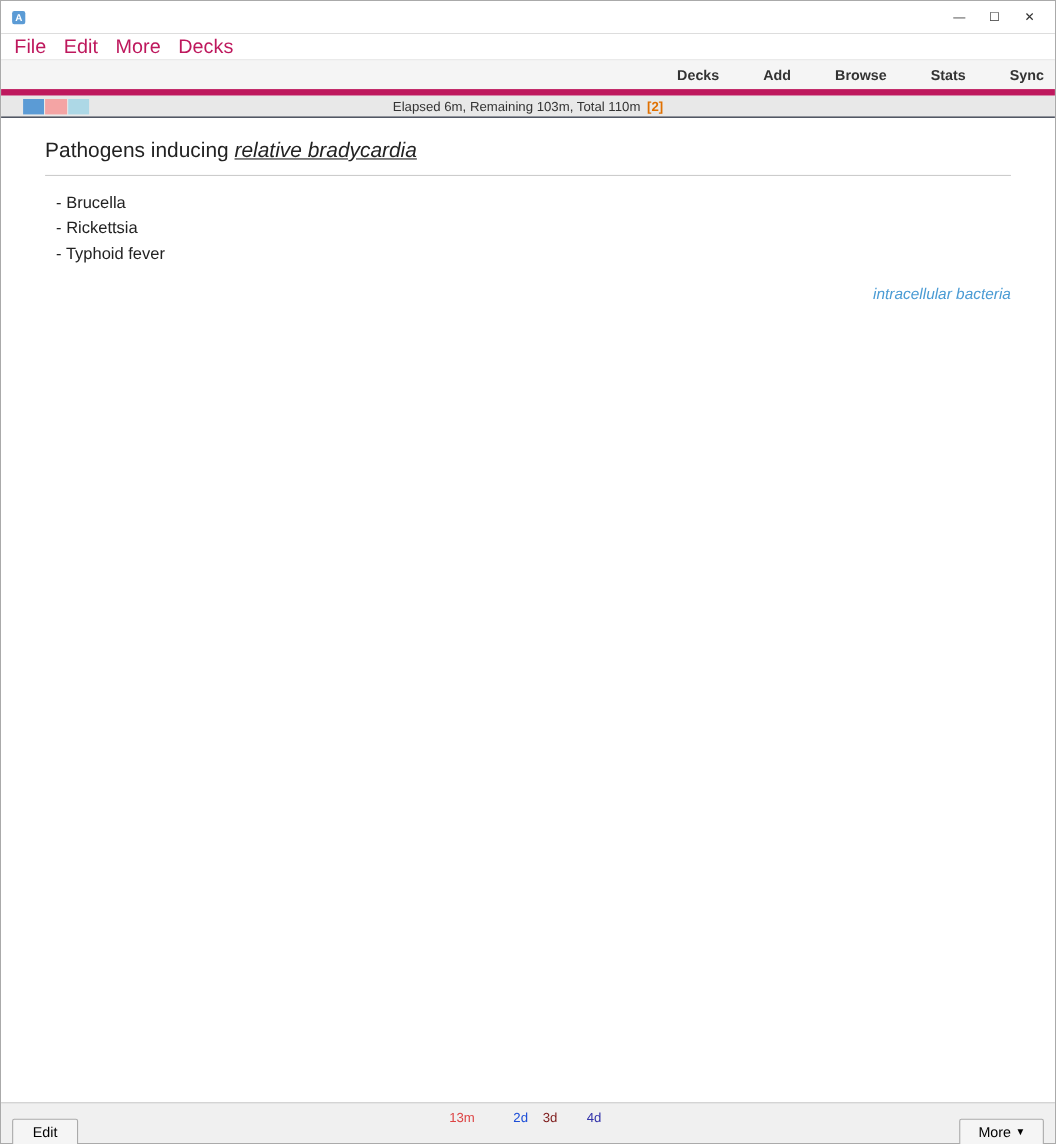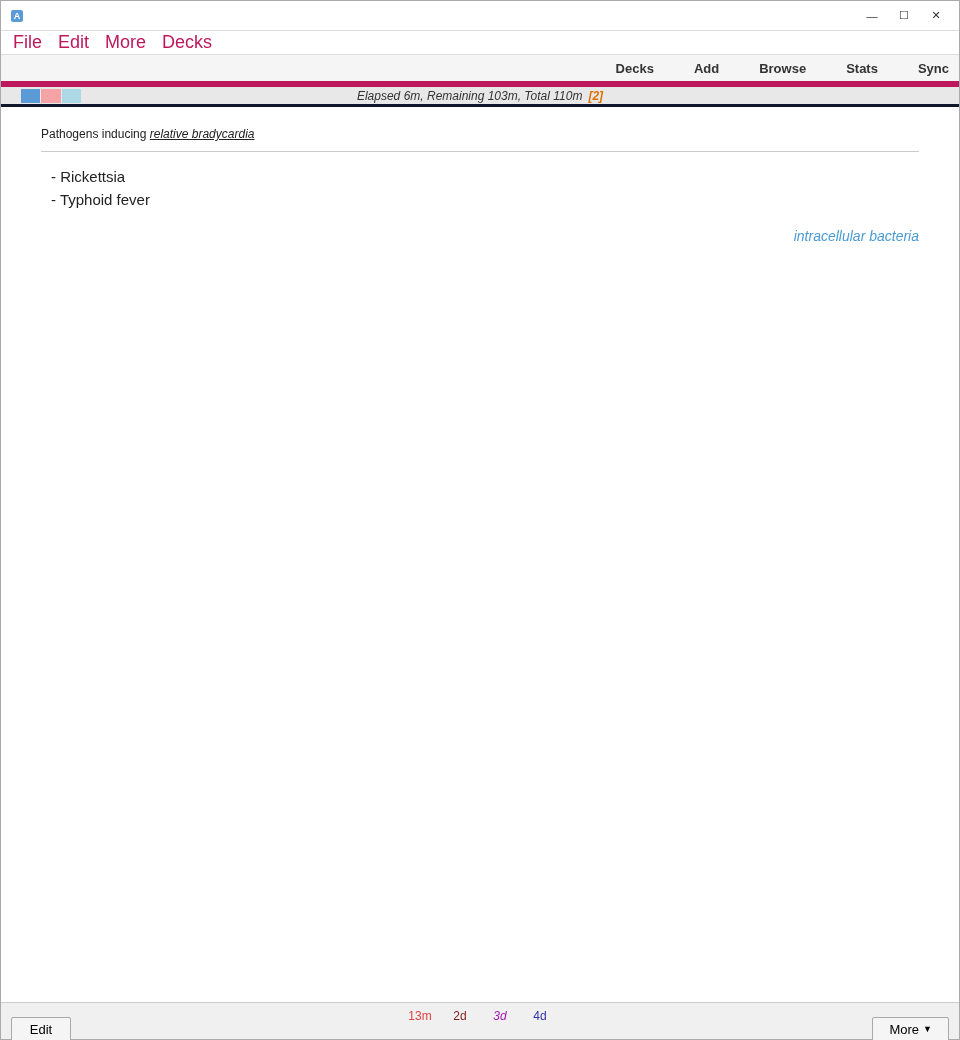--- a/index.html
+++ b/index.html
@@ -97,25 +97,24 @@
       font-weight: 600;
       color: #333;
     }
 
     
     .progress-bar-area {
       height: 20px;
       background: #e8e8e8;
       display: flex;
       align-items: center;
-      border-bottom: 3px solid #0f172a;
+      border-bottom: 1px solid #0f172a;
       flex-shrink: 0;
       padding: 0 20px;
       position: relative;
-      font-style: italic;
     }
 
     .progress-bar-container {
       display: flex;
       height: 14px;
       width: 60px;
       margin-right: 8px;
       gap: 1px;
     }
 
@@ -151,21 +150,21 @@
 
     
     .card-area {
       flex: 1;
       background: #fff;
       padding: 20px 40px;
       overflow-y: auto;
     }
 
     .card-question {
-      font-size: 12px;
+      font-size: 19px;
       color: #222;
       margin-bottom: 10px;
     }
 
     .card-question .underline-italic {
       text-decoration: underline;
       font-style: italic;
     }
 
     .card-divider {
@@ -207,22 +206,22 @@
       padding: 6px 0 2px 0;
     }
 
     .time-label {
       font-size: 12px;
       text-align: center;
       min-width: 40px;
     }
 
     .time-again { color: #d44; }
-    .time-hard { color: #7f1d1d; }
-    .time-good { color: #a21caf; font-style: italic; }
+    .time-hard { color: #1d4ed8; text-align: right; }
+    .time-good { color: #7f1d1d; }
     .time-easy { color: #33a; }
 
     .button-row {
       display: flex;
       align-items: center;
       justify-content: center;
       padding: 4px 10px 10px 10px;
       gap: 0;
       position: relative;
     }
@@ -316,20 +315,21 @@
       <span>Elapsed 6m, Remaining 103m, Total 110m</span><span class="progress-badge">[2]</span>
     </span>
   </div>
 
   <div class="card-area">
     <div class="card-question">
       <span>Pathogens inducing </span><span class="underline-italic">relative bradycardia</span>
     </div>
     <hr class="card-divider">
     <ul class="card-list">
+      <li>- Brucella</li>
       <li>- Rickettsia</li>
       <li>- Typhoid fever</li>
     </ul>
     <div class="card-hint">intracellular bacteria</div>
   </div>
 
   <div class="bottom-bar">
     <div class="time-row">
       <span class="time-label time-again">13m</span>
       <span class="time-label time-hard">2d</span>

